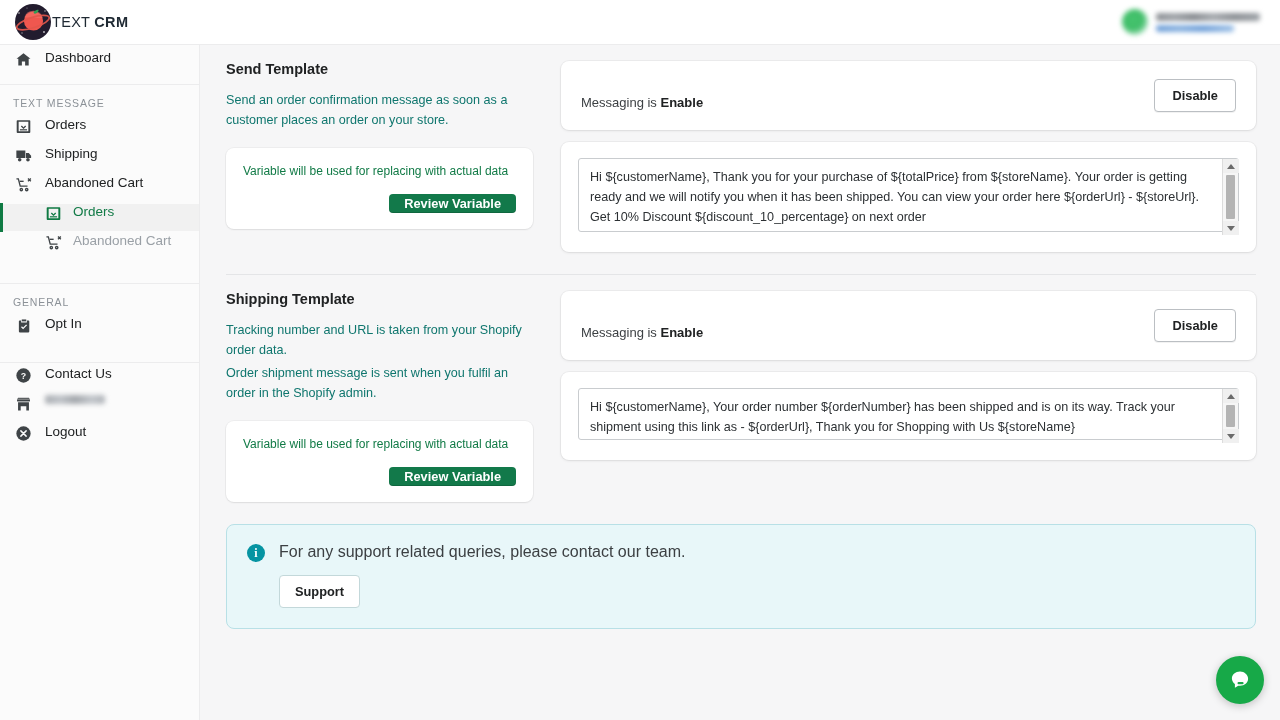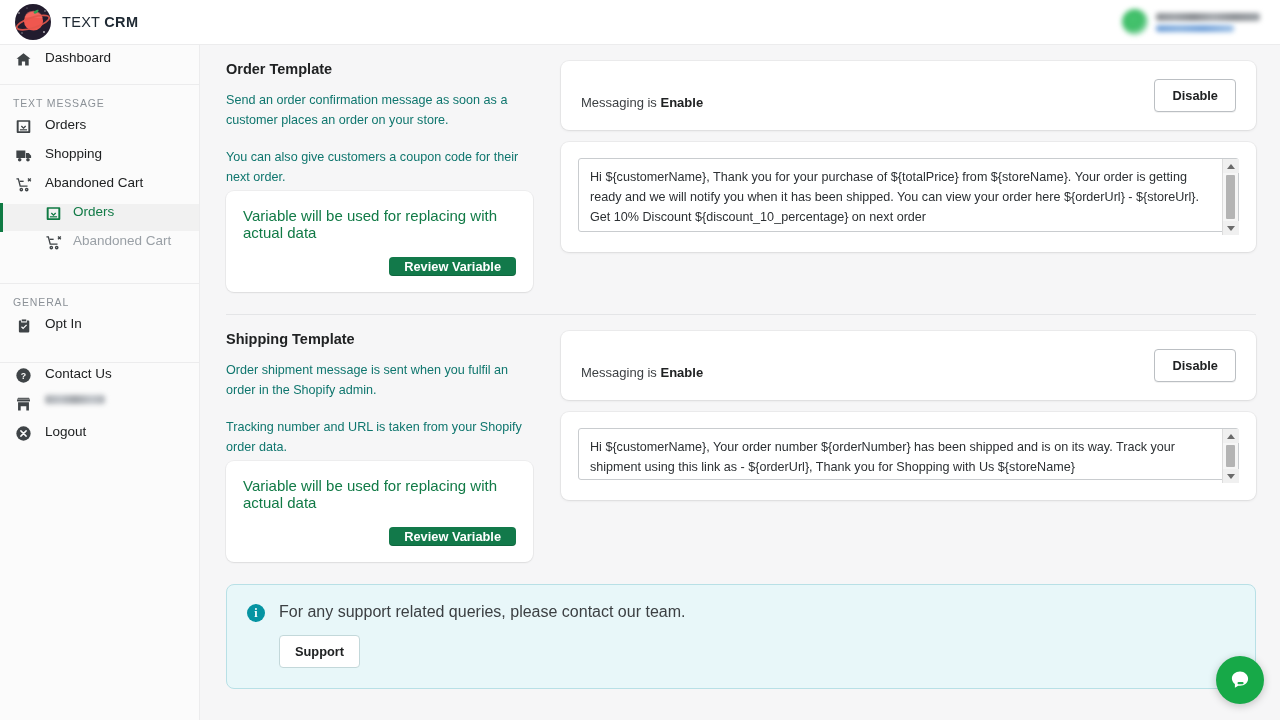--- a/index.html
+++ b/index.html
@@ -12,21 +12,21 @@
   #app { position: relative; width: 1280px; height: 720px; display: flex; flex-direction: column; }
 
   
   .topbar {
     height: 45px; min-height: 45px; background: #ffffff;
     display: flex; align-items: center; justify-content: space-between;
     padding: 0 16px 0 14px;
     border-bottom: 1px solid #ececed;
     position: relative; z-index: 5;
   }
-  .brand { display: flex; align-items: center; gap: 10px; }
+  .brand { display: flex; align-items: center; }
   .logo-wrap { width: 38px; height: 38px; position: relative; }
   .brand-text { font-size: 14.5px; color: #1f2933; letter-spacing: .3px; }
   .brand-text b { font-weight: 700; }
   .brand-text span.light { font-weight: 400; }
 
   .user-box { display: flex; align-items: center; gap: 8px; padding-right: 4px; }
   .avatar-blur {
     width: 26px; height: 26px; border-radius: 50%;
     background: radial-gradient(circle at 42% 40%, #46c46e 0%, #3fbd68 45%, rgba(95,200,135,.55) 72%, rgba(140,215,170,.18) 100%);
     filter: blur(2.6px);
@@ -81,21 +81,21 @@
   .sec-left { width: 335px; min-width: 335px; padding-right: 28px; }
   .sec-right { flex: 1; min-width: 0; }
   .sec-title { font-size: 14.5px; font-weight: 600; color: #202223; margin-bottom: 14px; }
   .sec-desc { font-size: 12.6px; line-height: 1.55; color: #0f766e; margin-bottom: 18px; }
   .sec-desc.tight { margin-bottom: 4px; }
 
   .var-card {
     background: #ffffff; border-radius: 8px; padding: 16px 17px 16px;
     box-shadow: 0 0 0 1px rgba(0,0,0,.035), 0 1px 2px rgba(0,0,0,.07);
   }
-  .var-text { font-size: 15px; color: #117a46; margin-bottom: 16px; }
+  .var-text { font-size: 12px; color: #117a46; margin-bottom: 16px; }
   .var-actions { display: flex; justify-content: flex-end; }
   .btn-green {
     background: #12794a; color: #ffffff; border: none; border-radius: 4px;
     padding: 2px 15px; font-size: 12.8px; font-weight: 600; cursor: pointer;
     font-family: "Liberation Sans", sans-serif;
     box-shadow: inset 0 -1px 0 rgba(0,0,0,.15);
   }
 
   .card {
     background: #ffffff; border-radius: 8px;
@@ -232,21 +232,21 @@
       </div>
 
       <div class="nav-item">
         <span class="ic">
           <svg width="18" height="18" viewBox="0 0 20 20" fill="#3f4447">
             <path d="M1.5 4h10v8.2h-10zM12.2 6.6h3.1l2.6 3.1v2.5h-5.7z"></path>
             <circle cx="5.2" cy="14.2" r="2"></circle>
             <circle cx="14.4" cy="14.2" r="2"></circle>
           </svg>
         </span>
-        <span>Shopping</span>
+        <span>Shipping</span>
       </div>
 
       <div class="nav-item">
         <span class="ic">
           <svg width="18" height="18" viewBox="0 0 20 20" fill="none" stroke="#3f4447" stroke-width="1.5">
             <path d="M1.6 3.2h2.1l2.1 8.1h8.1"></path>
             <path d="M5.2 5.9h4.4"></path>
             <path d="M14.4 5.9 17.6 2.7M14.4 2.7l3.2 3.2" stroke-width="1.4"></path>
             <circle cx="7" cy="15.1" r="1.3"></circle>
             <circle cx="13" cy="15.1" r="1.3"></circle>
@@ -332,23 +332,22 @@
         </span>
         <span>Logout</span>
       </div>
 
     </nav>
 
     <main class="main">
 
       <section class="section">
         <div class="sec-left">
-          <div class="sec-title">Order Template</div>
+          <div class="sec-title">Send Template</div>
           <div class="sec-desc">Send an order confirmation message as soon as a customer places an order on your store.</div>
-          <div class="sec-desc tight">You can also give customers a coupon code for their next order.</div>
           <div class="var-card">
             <div class="var-text">Variable will be used for replacing with actual data</div>
             <div class="var-actions">
               <button class="btn-green">Review Variable</button>
             </div>
           </div>
         </div>
 
         <div class="sec-right">
           <div class="card">
@@ -373,22 +372,22 @@
             </div>
           </div>
         </div>
       </section>
 
       <div class="divider"></div>
 
       <section class="section">
         <div class="sec-left">
           <div class="sec-title">Shipping Template</div>
+          <div class="sec-desc tight">Tracking number and URL is taken from your Shopify order data.</div>
           <div class="sec-desc">Order shipment message is sent when you fulfil an order in the Shopify admin.</div>
-          <div class="sec-desc tight">Tracking number and URL is taken from your Shopify order data.</div>
           <div class="var-card">
             <div class="var-text">Variable will be used for replacing with actual data</div>
             <div class="var-actions">
               <button class="btn-green">Review Variable</button>
             </div>
           </div>
         </div>
 
         <div class="sec-right">
           <div class="card">

